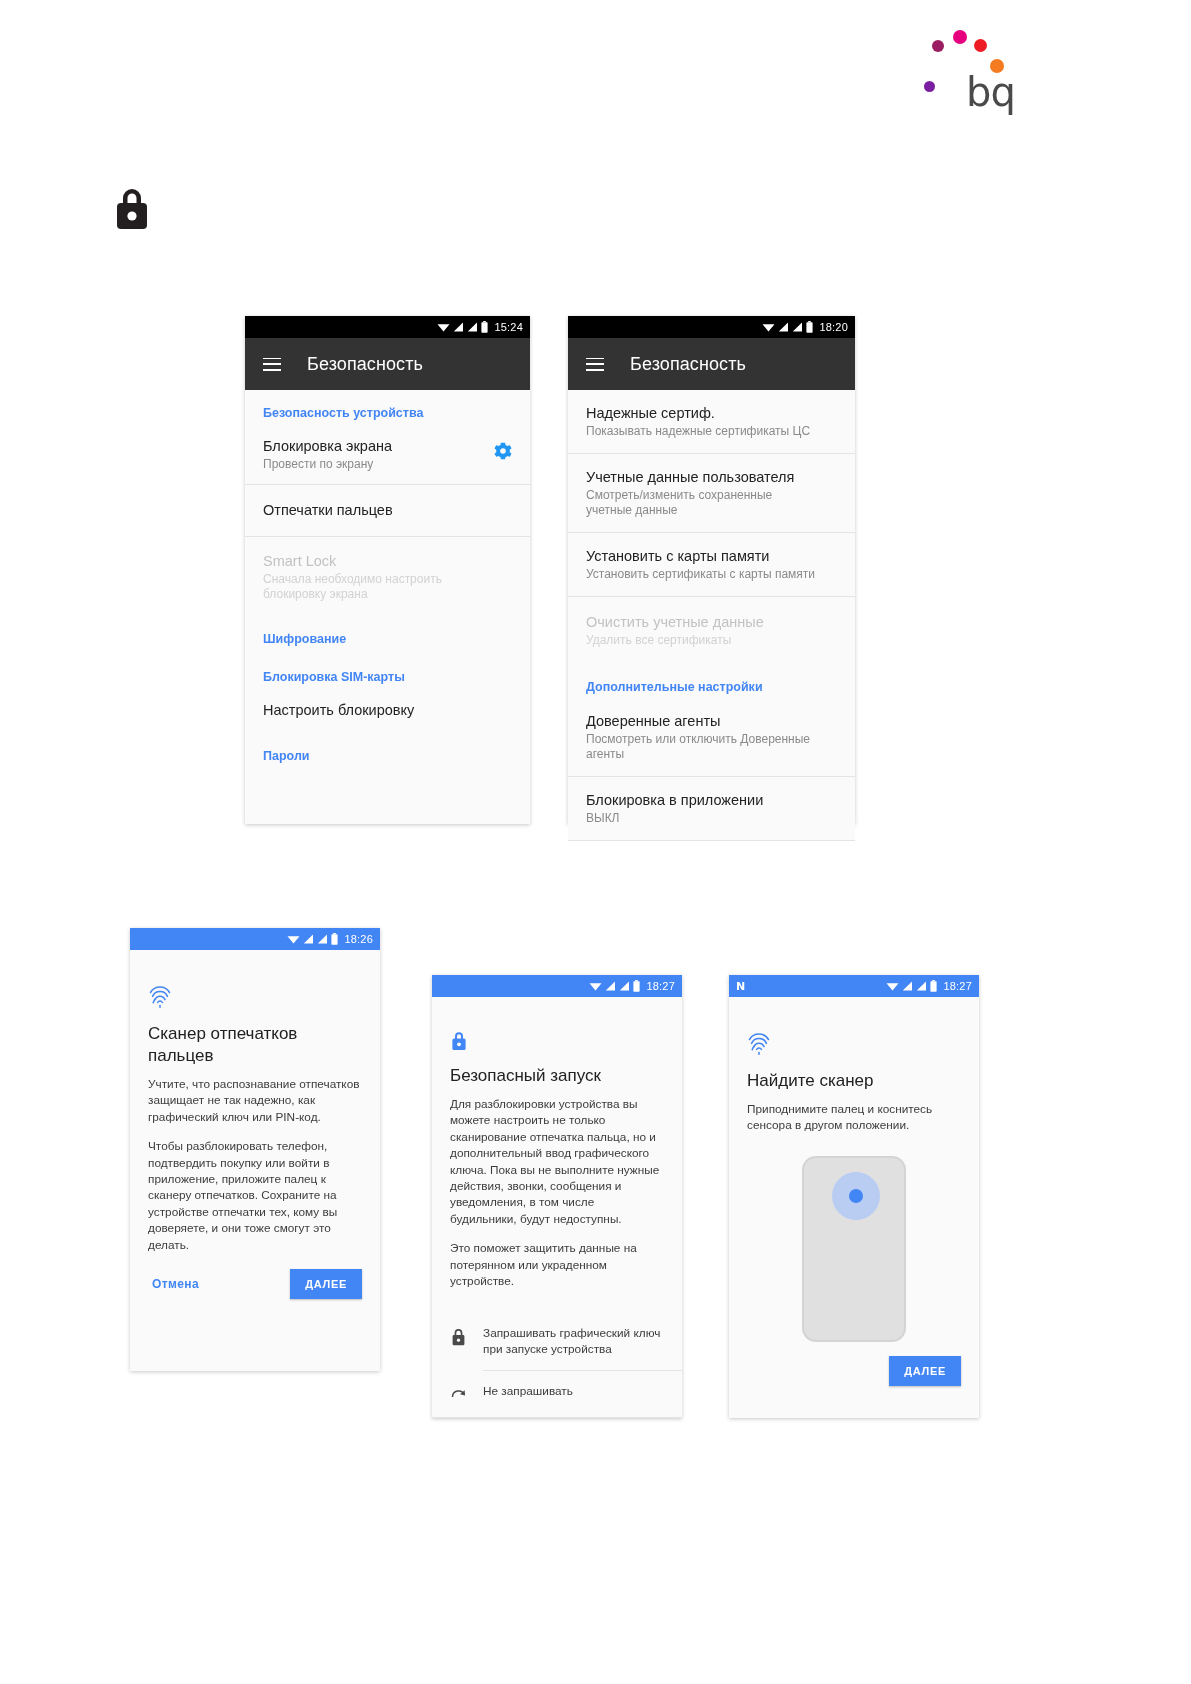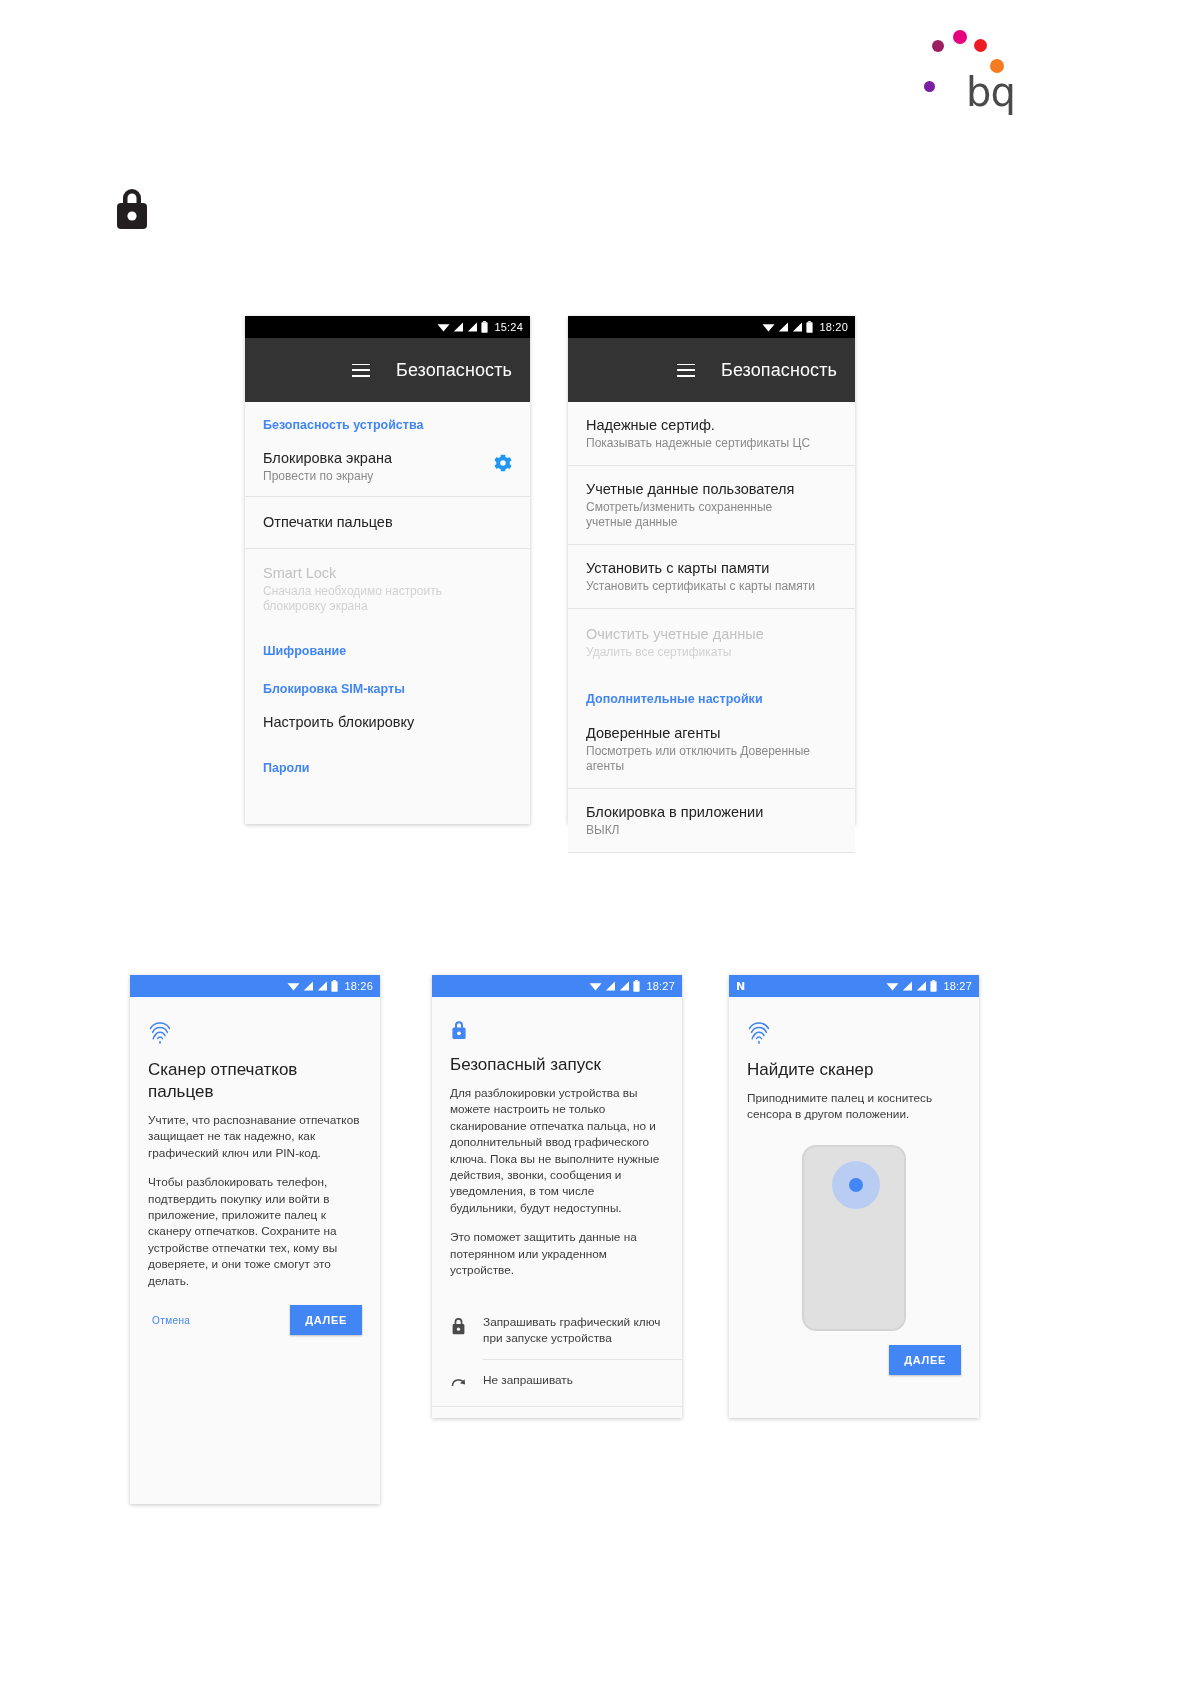--- a/index.html
+++ b/index.html
@@ -20,40 +20,40 @@
   .statusbar{height:22px;display:flex;align-items:center;justify-content:flex-start;
              padding:0 7px;box-sizing:border-box;}
   .statusbar.dark{background:#000;}
   .statusbar.blue{background:#4285f4;}
   .sb-left{flex:1;display:flex;align-items:center;}
   .sb-icons{display:flex;align-items:center;gap:3px;}
   .sb-time{color:#fff;font-size:11px;margin-left:6px;font-weight:500;letter-spacing:.2px;}
   .wifi{width:13px;height:10px;}
   .sig{width:11px;height:10px;}
   .batt{width:7px;height:12px;}
-  .appbar{background:#333333;height:64px;display:flex;align-items:center;padding:0 18px;justify-content:flex-end;}
+  .appbar{background:#333333;height:52px;display:flex;align-items:center;padding:0 18px;}
   .appbar-title{color:#fff;font-size:18px;font-weight:500;margin-left:26px;letter-spacing:.1px;}
   .hamburger{width:18px;height:13px;display:flex;flex-direction:column;justify-content:space-between;}
   .hamburger i{display:block;height:1.6px;background:#fff;width:100%;}
   .list{background:#fafafa;}
   .sec-head{color:#4285f4;font-size:12.5px;font-weight:700;padding:16px 18px 6px 18px;}
   .row{padding:11px 18px 12px 18px;position:relative;}
   .row .t{color:#222;font-size:14.5px;line-height:18px;}
   .row .s{color:#8a8a8a;font-size:12px;line-height:15px;margin-top:2px;}
   .row.dim .t{color:#c2c2c2;}
   .row.dim .s{color:#d2d2d2;}
   .divider{height:1px;background:#e4e4e4;margin:0;}
   .gear{position:absolute;right:18px;top:16px;width:18px;height:18px;}
   
-  .ob-body{padding:22px 18px 0 18px;}
+  .ob-body{padding:33px 18px 0 18px;}
   .ob-icon{width:24px;height:26px;margin-bottom:14px;}
   .ob-title{font-size:17px;color:#212121;line-height:22px;margin:0 0 9px 0;font-weight:400;}
   .ob-p{font-size:11.8px;color:#3c3c3c;line-height:16.4px;margin:0 0 13px 0;}
   .ob-actions{display:flex;align-items:center;justify-content:space-between;margin-top:16px;}
-  .btn-flat{color:#4285f4;font-size:10px;font-weight:400;letter-spacing:.4px;background:none;
+  .btn-flat{color:#4285f4;font-size:12px;font-weight:700;letter-spacing:.4px;background:none;
             border:none;padding:6px 4px;cursor:pointer;font-family:inherit;}
   .btn-raised{background:#4285f4;color:#fff;font-size:11px;font-weight:700;letter-spacing:.7px;
               border:none;padding:9px 15px;cursor:pointer;font-family:inherit;
               box-shadow:0 1px 2px rgba(0,0,0,.25);}
   .opt-row{display:flex;align-items:flex-start;padding:13px 18px 13px 18px;gap:16px;}
   .opt-ico{width:17px;height:19px;flex:0 0 17px;margin-top:1px;}
   .opt-txt{font-size:11.8px;color:#3c3c3c;line-height:15.5px;}
   .phone-illus{width:100px;height:182px;border:2px solid #d4d4d4;border-radius:14px;
                background:#e0e0e0;margin:22px auto 0 auto;position:relative;}
   .sensor-halo{position:absolute;left:28px;top:14px;width:48px;height:48px;border-radius:50%;
@@ -194,21 +194,21 @@
     </div>
     <div class="divider"></div>
     <div class="row" style="padding-top:14px;padding-bottom:14px;">
       <div class="t">Блокировка в приложении</div>
       <div class="s">ВЫКЛ</div>
     </div>
     <div class="divider"></div>
   </div>
 </div>
 
-<div class="phone" style="left:130px;top:975px;width:250px;height:529px;">
+<div class="phone" style="left:130px;top:928px;width:250px;height:443px;">
   <div class="statusbar blue">
     <div class="sb-left"></div>
     <div class="sb-icons">
       <svg class="wifi" viewBox="0 0 13 10">
           <path d="M0.5 2.2 L6.5 9.6 L12.5 2.2 Z" fill="#fff"></path>
         </svg>
       <svg class="sig" viewBox="0 0 11 10">
           <path d="M10 0.5 L10 9.5 L0.8 9.5 Z" fill="#fff"></path>
         </svg>
       <svg class="sig" viewBox="0 0 11 10">

